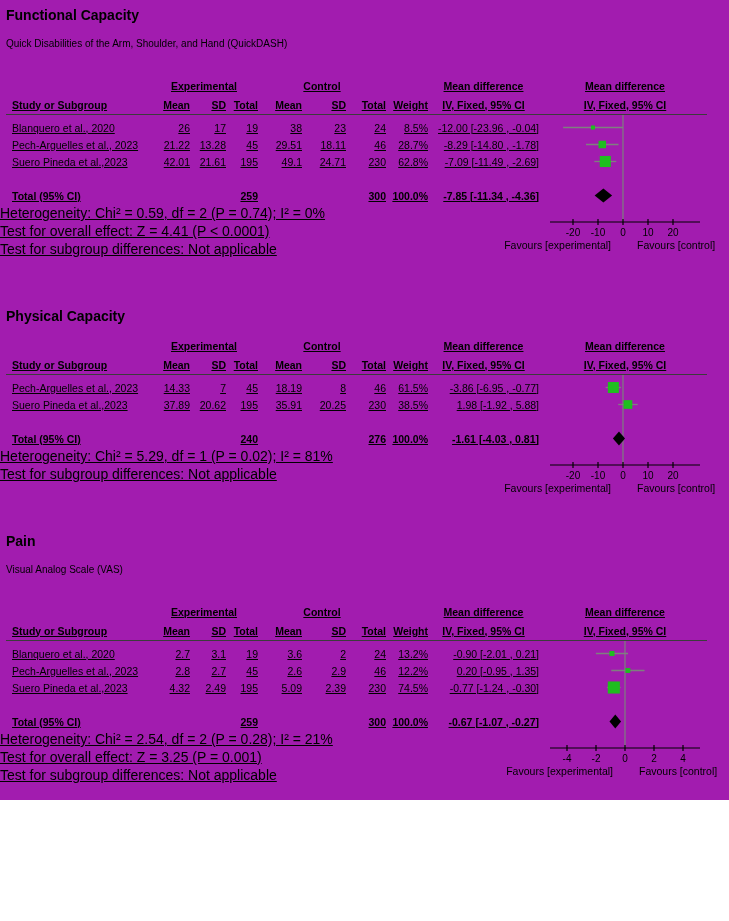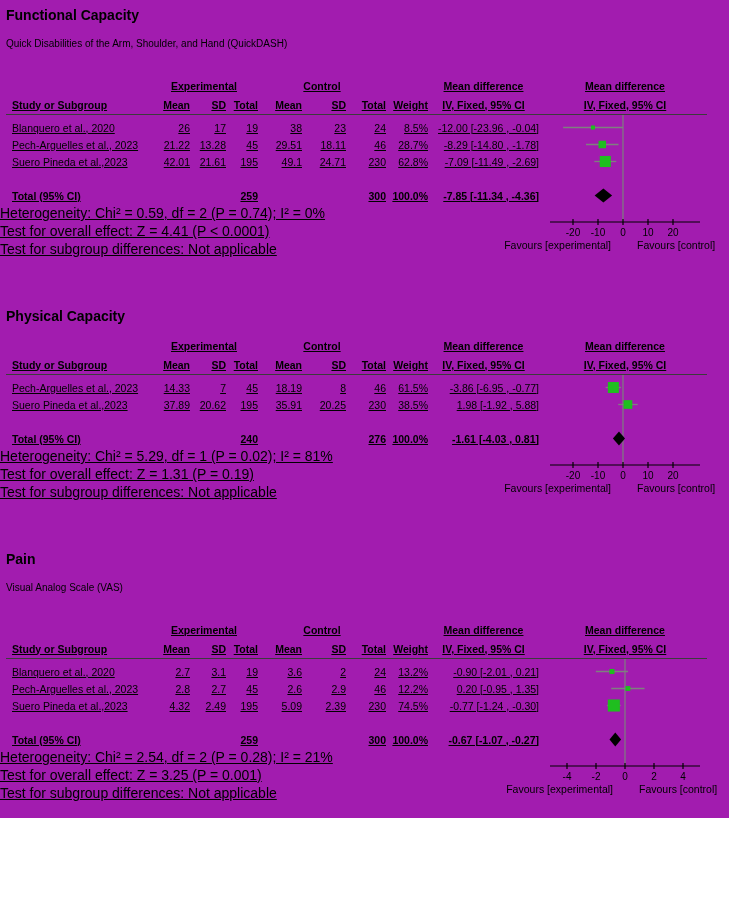--- a/index.html
+++ b/index.html
@@ -196,21 +196,20 @@
         <span class="num">240</span>
         <span class="num"></span>
         <span class="num"></span>
         <span class="num">276</span>
         <span class="num">100.0%</span>
         <span class="num">-1.61 [-4.03 , 0.81]</span>
         <span></span>
       </div>
       <div class="footer">
         <div>Heterogeneity: Chi² = 5.29, df = 1 (P = 0.02); I² = 81%</div>
-        <div>Test for overall effect: Z = 1.31 (P = 0.19)</div>
         <div>Test for subgroup differences: Not applicable</div>
       </div>
       <svg class="plot-svg" width="729" height="184" viewBox="0 0 729 184">
           <line x1="623" y1="38" x2="623" y2="128" stroke="#7f7f7f" stroke-width="1.2"></line>
           <line x1="605.625" y1="50.5" x2="621.075" y2="50.5" stroke="#7f7f7f" stroke-width="1.3"></line>
           <rect x="607.8604645005247" y="45.010464500524655" width="10.979070998950686" height="10.979070998950686" fill="#1fbe1f"></rect>
           <line x1="618.2" y1="67.5" x2="637.7" y2="67.5" stroke="#7f7f7f" stroke-width="1.3"></line>
           <rect x="623.6066142239032" y="63.1566142239032" width="8.6867715521936" height="8.6867715521936" fill="#1fbe1f"></rect>
           <polygon points="612.925,101.5 618.975,94.5 625.025,101.5 618.975,108.5" fill="#000000"></polygon>
           <line x1="550" y1="128" x2="700" y2="128" stroke="#000000" stroke-width="1.2"></line>

